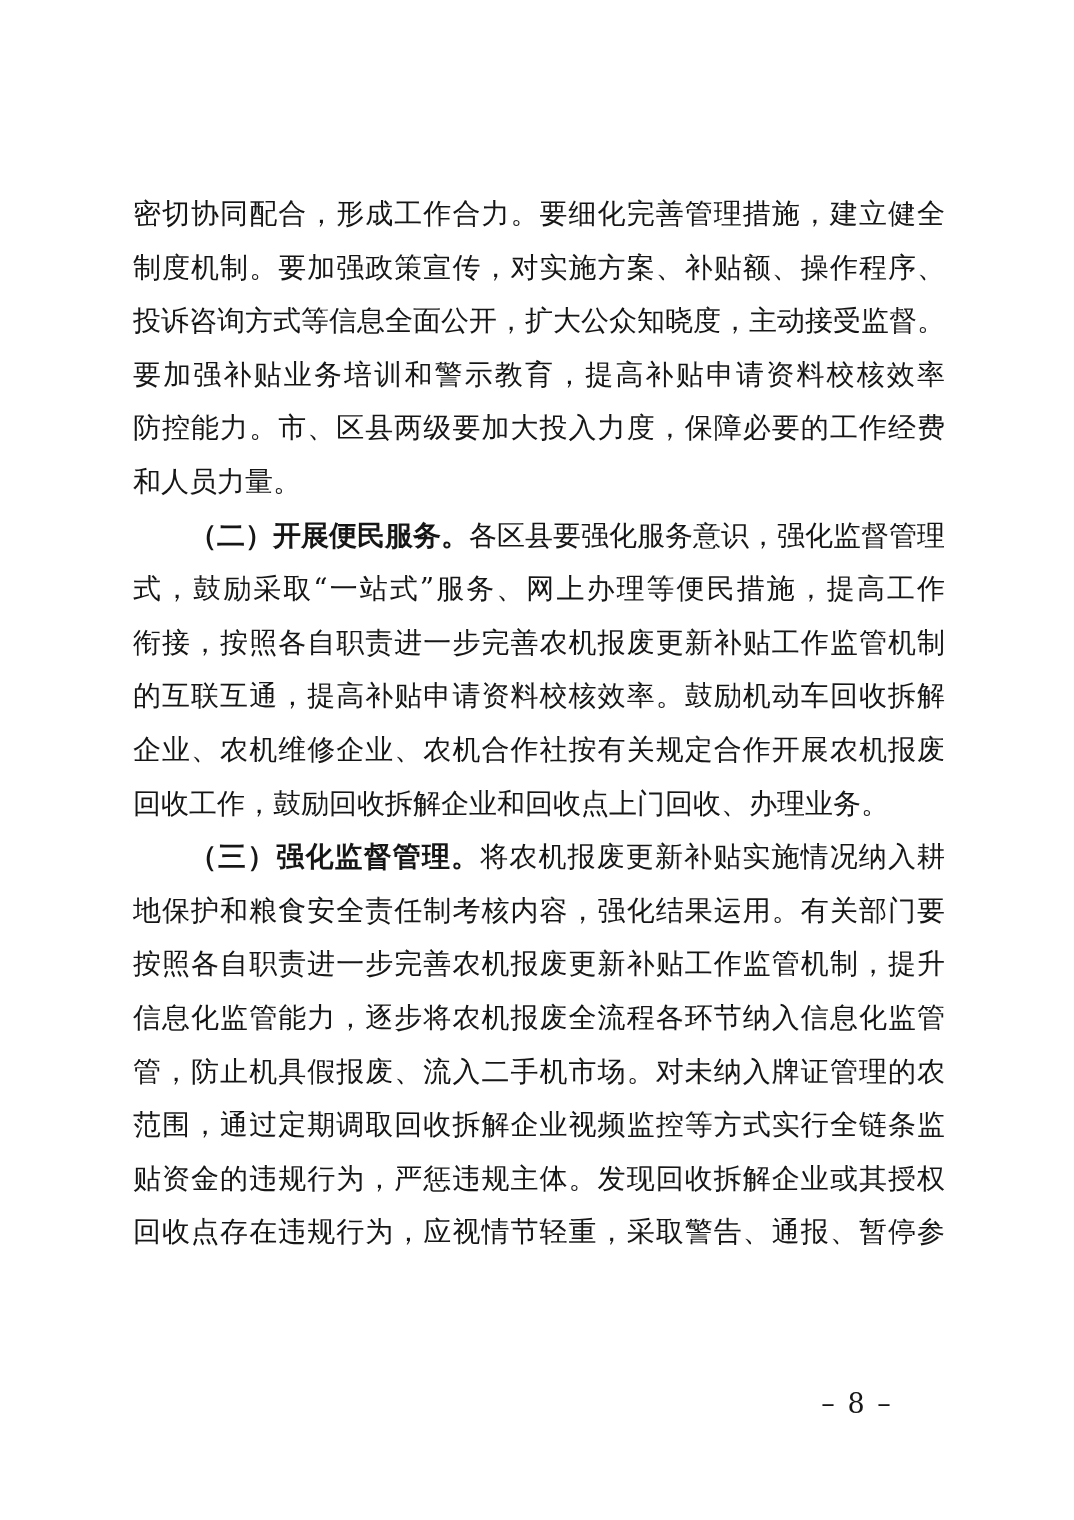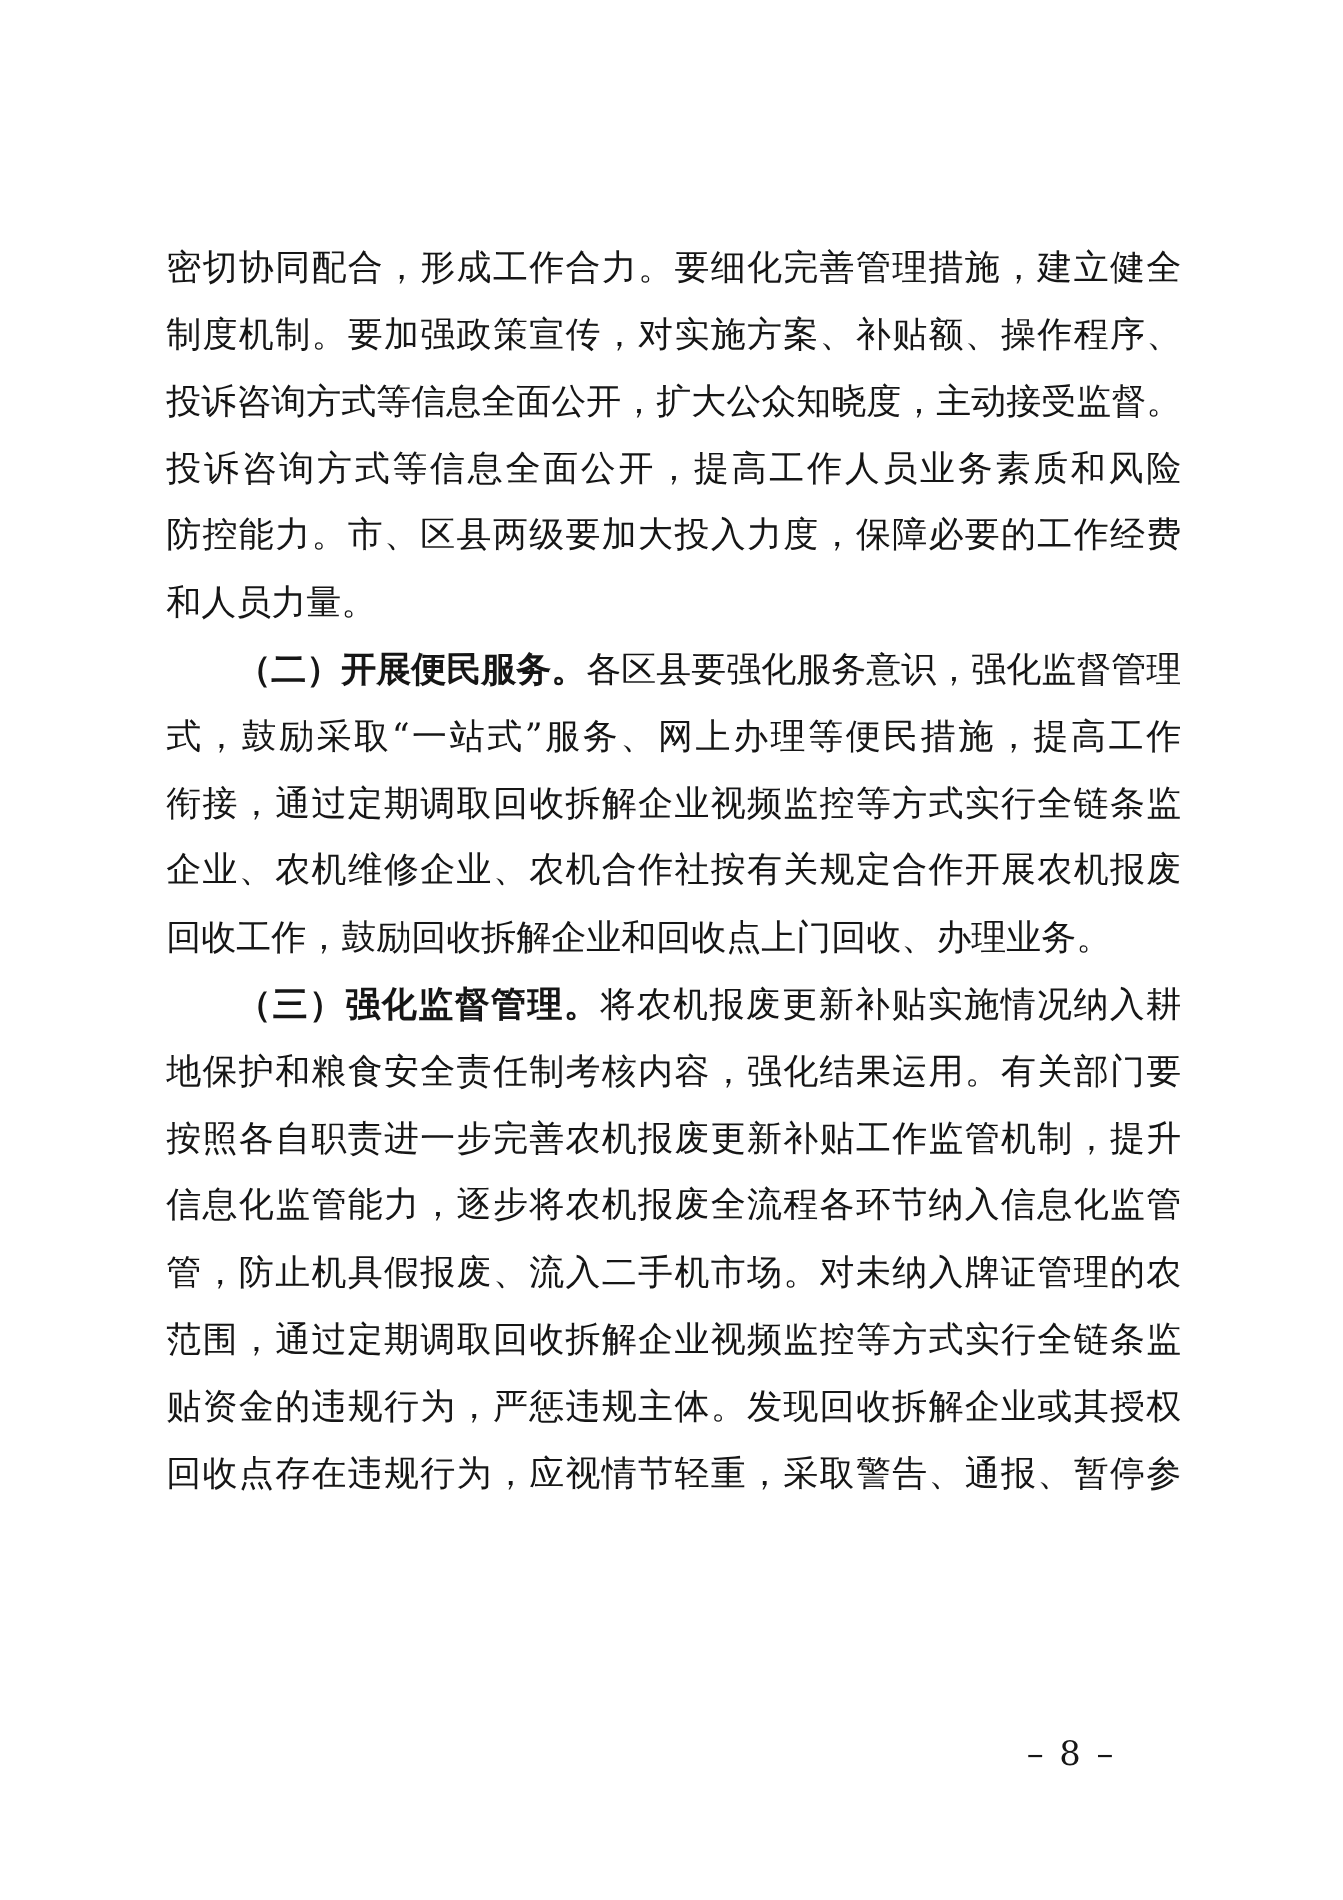--- a/index.html
+++ b/index.html
@@ -60,28 +60,29 @@
 </style>
 </head>
 <body>
 
 <div class="page">
   <div class="body-text">
       <div class="paragraph">
         <div class="line"><span class="seg">密切协同配合，形成工作合力。要细化完善管理措施，建立健全</span></div>
         <div class="line"><span class="seg">制度机制。要加强政策宣传，对实施方案、补贴额、操作程序、</span></div>
         <div class="line"><span class="seg">投诉咨询方式等信息全面公开，扩大公众知晓度，主动接受监督。</span></div>
-        <div class="line"><span class="seg">投诉咨询方式等信息全面公开，提高工作人员业务素质和风险</span></div>
+        <div class="line"><span class="seg">要加强补贴业务培训和警示教育，提高补贴申请资料校核效率</span></div>
         <div class="line"><span class="seg">防控能力。市、区县两级要加大投入力度，保障必要的工作经费</span></div>
         <div class="line no-justify"><span class="seg">和人员力量。</span></div>
       </div>
       <div class="paragraph">
         <div class="line indent"><span class="seg bold">（二）开展便民服务。</span><span class="seg">各区县要强化服务意识，强化监督管理</span></div>
         <div class="line"><span class="seg">式，鼓励采取“一站式”服务、网上办理等便民措施，提高工作</span></div>
-        <div class="line"><span class="seg">衔接，通过定期调取回收拆解企业视频监控等方式实行全链条监</span></div>
+        <div class="line"><span class="seg">衔接，按照各自职责进一步完善农机报废更新补贴工作监管机制</span></div>
+        <div class="line"><span class="seg">的互联互通，提高补贴申请资料校核效率。鼓励机动车回收拆解</span></div>
         <div class="line"><span class="seg">企业、农机维修企业、农机合作社按有关规定合作开展农机报废</span></div>
         <div class="line no-justify"><span class="seg">回收工作，鼓励回收拆解企业和回收点上门回收、办理业务。</span></div>
       </div>
       <div class="paragraph">
         <div class="line indent"><span class="seg bold">（三）强化监督管理。</span><span class="seg">将农机报废更新补贴实施情况纳入耕</span></div>
         <div class="line"><span class="seg">地保护和粮食安全责任制考核内容，强化结果运用。有关部门要</span></div>
         <div class="line"><span class="seg">按照各自职责进一步完善农机报废更新补贴工作监管机制，提升</span></div>
         <div class="line"><span class="seg">信息化监管能力，逐步将农机报废全流程各环节纳入信息化监管</span></div>
         <div class="line"><span class="seg">管，防止机具假报废、流入二手机市场。对未纳入牌证管理的农</span></div>
         <div class="line"><span class="seg">范围，通过定期调取回收拆解企业视频监控等方式实行全链条监</span></div>

